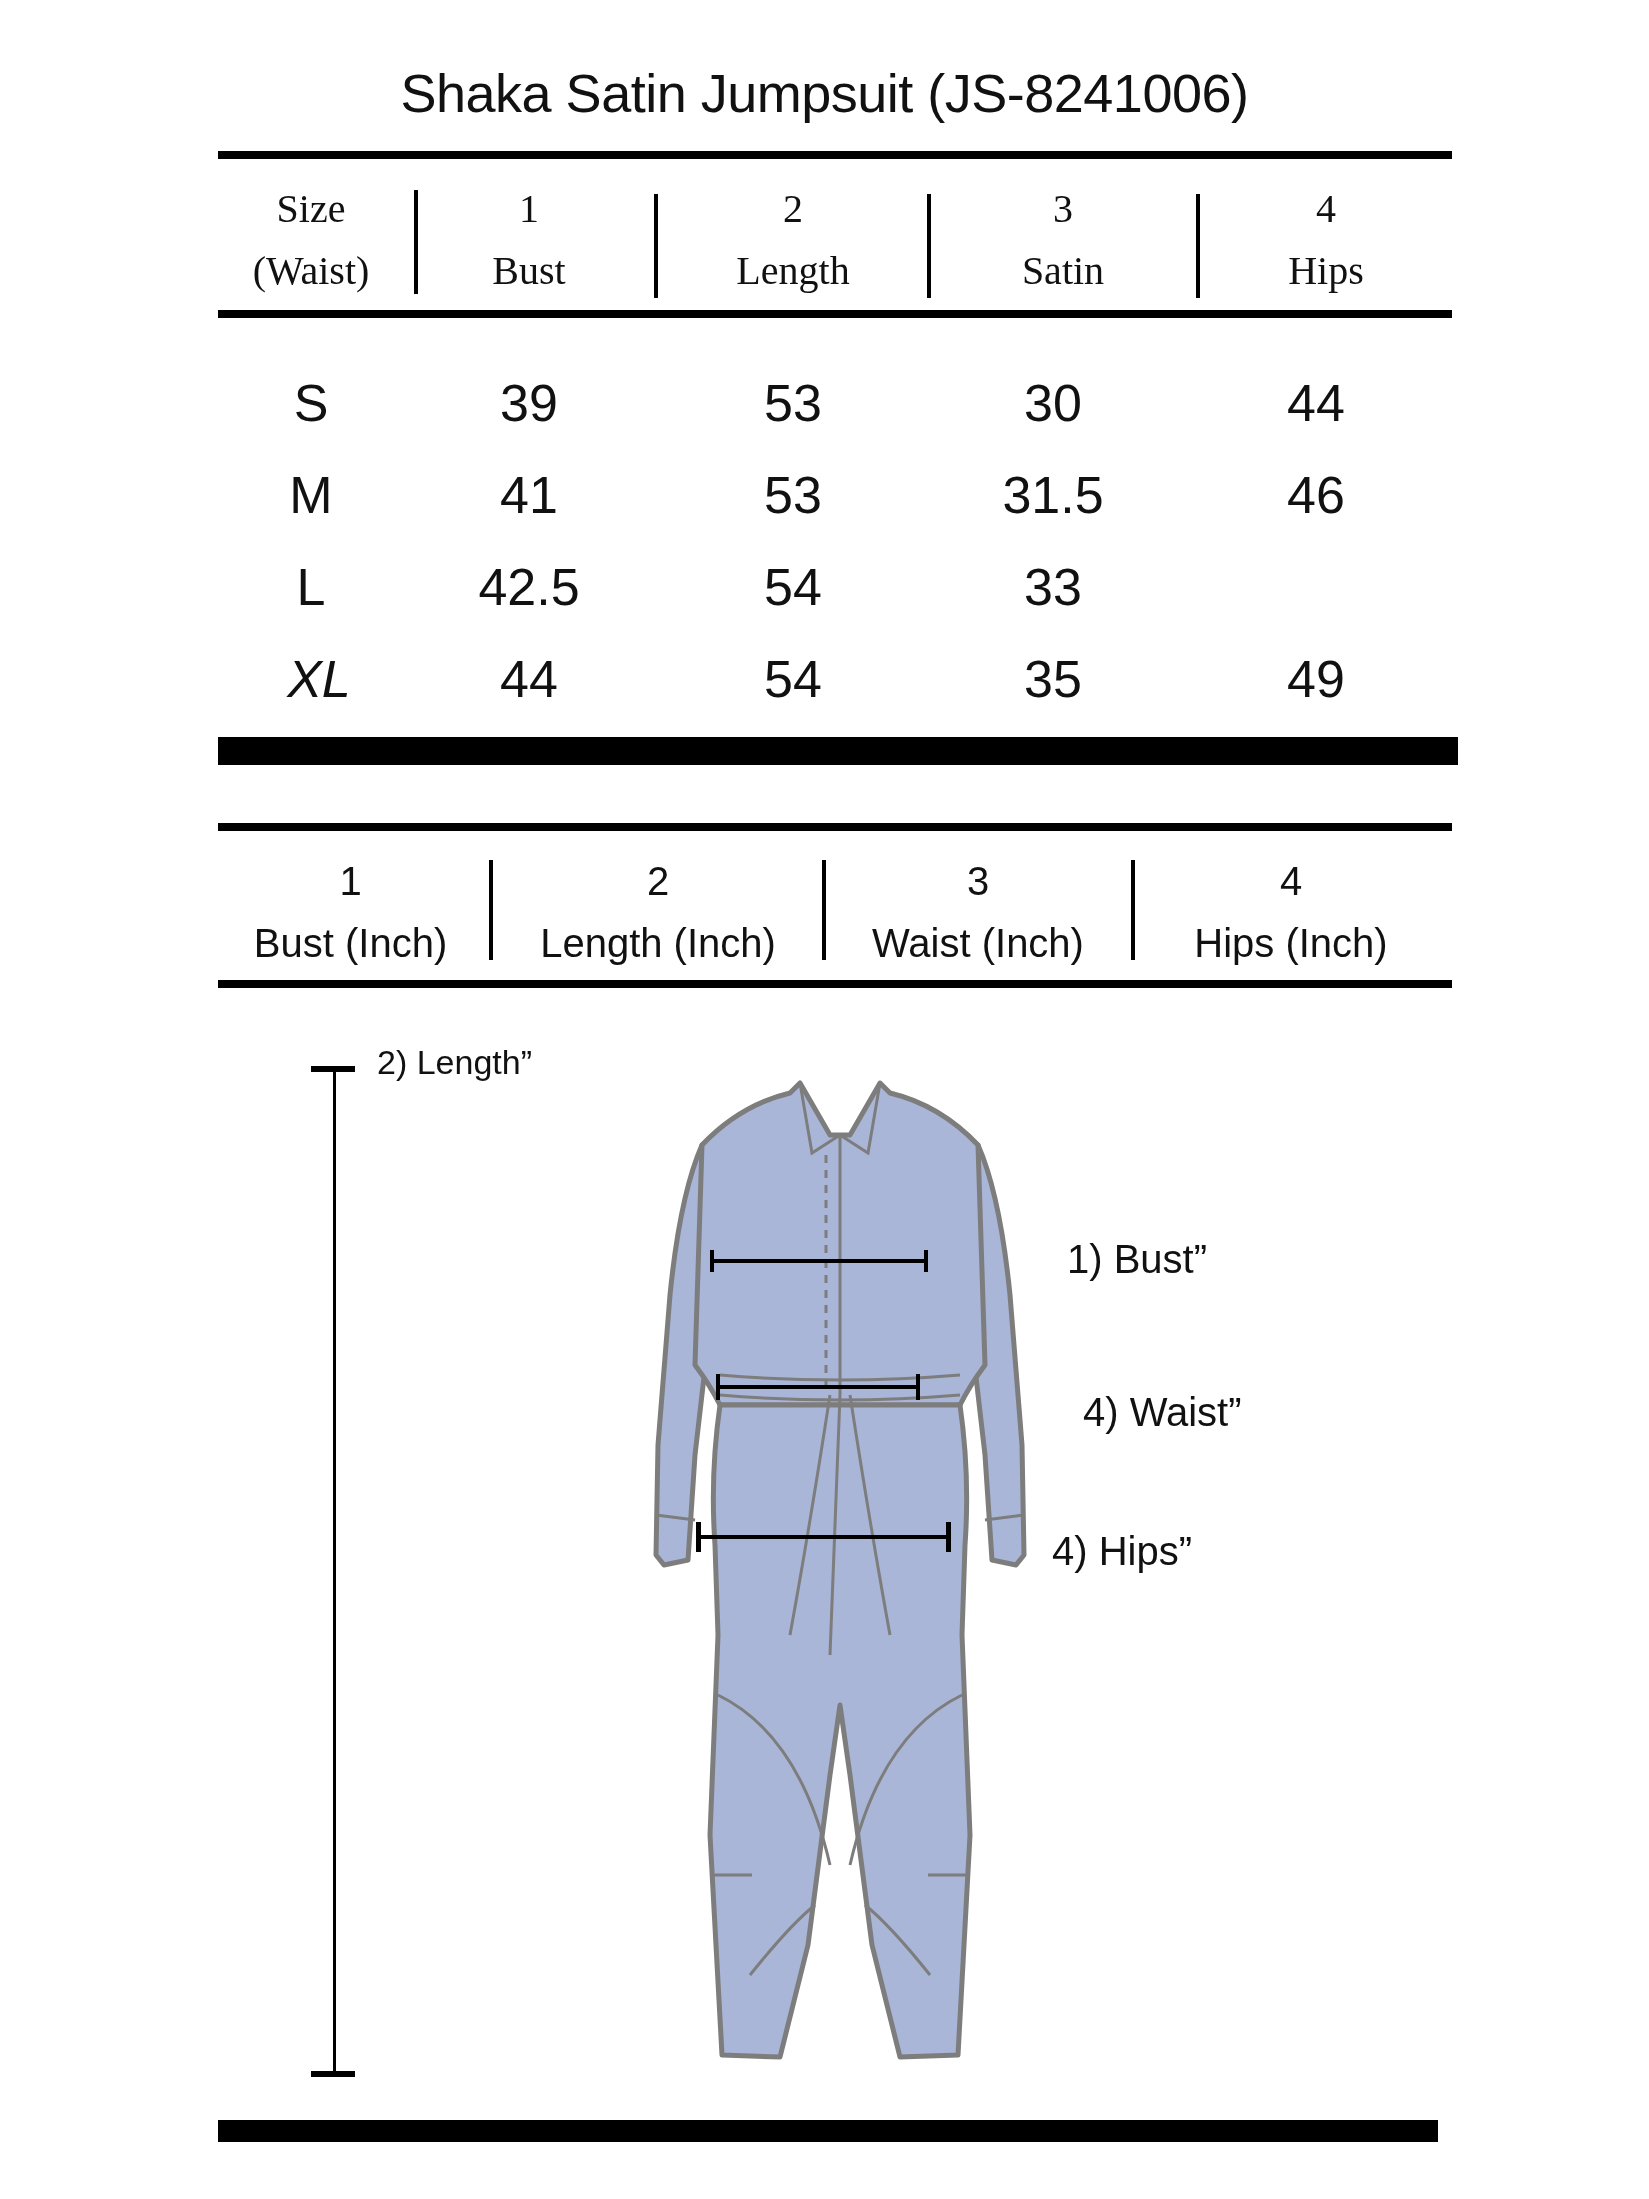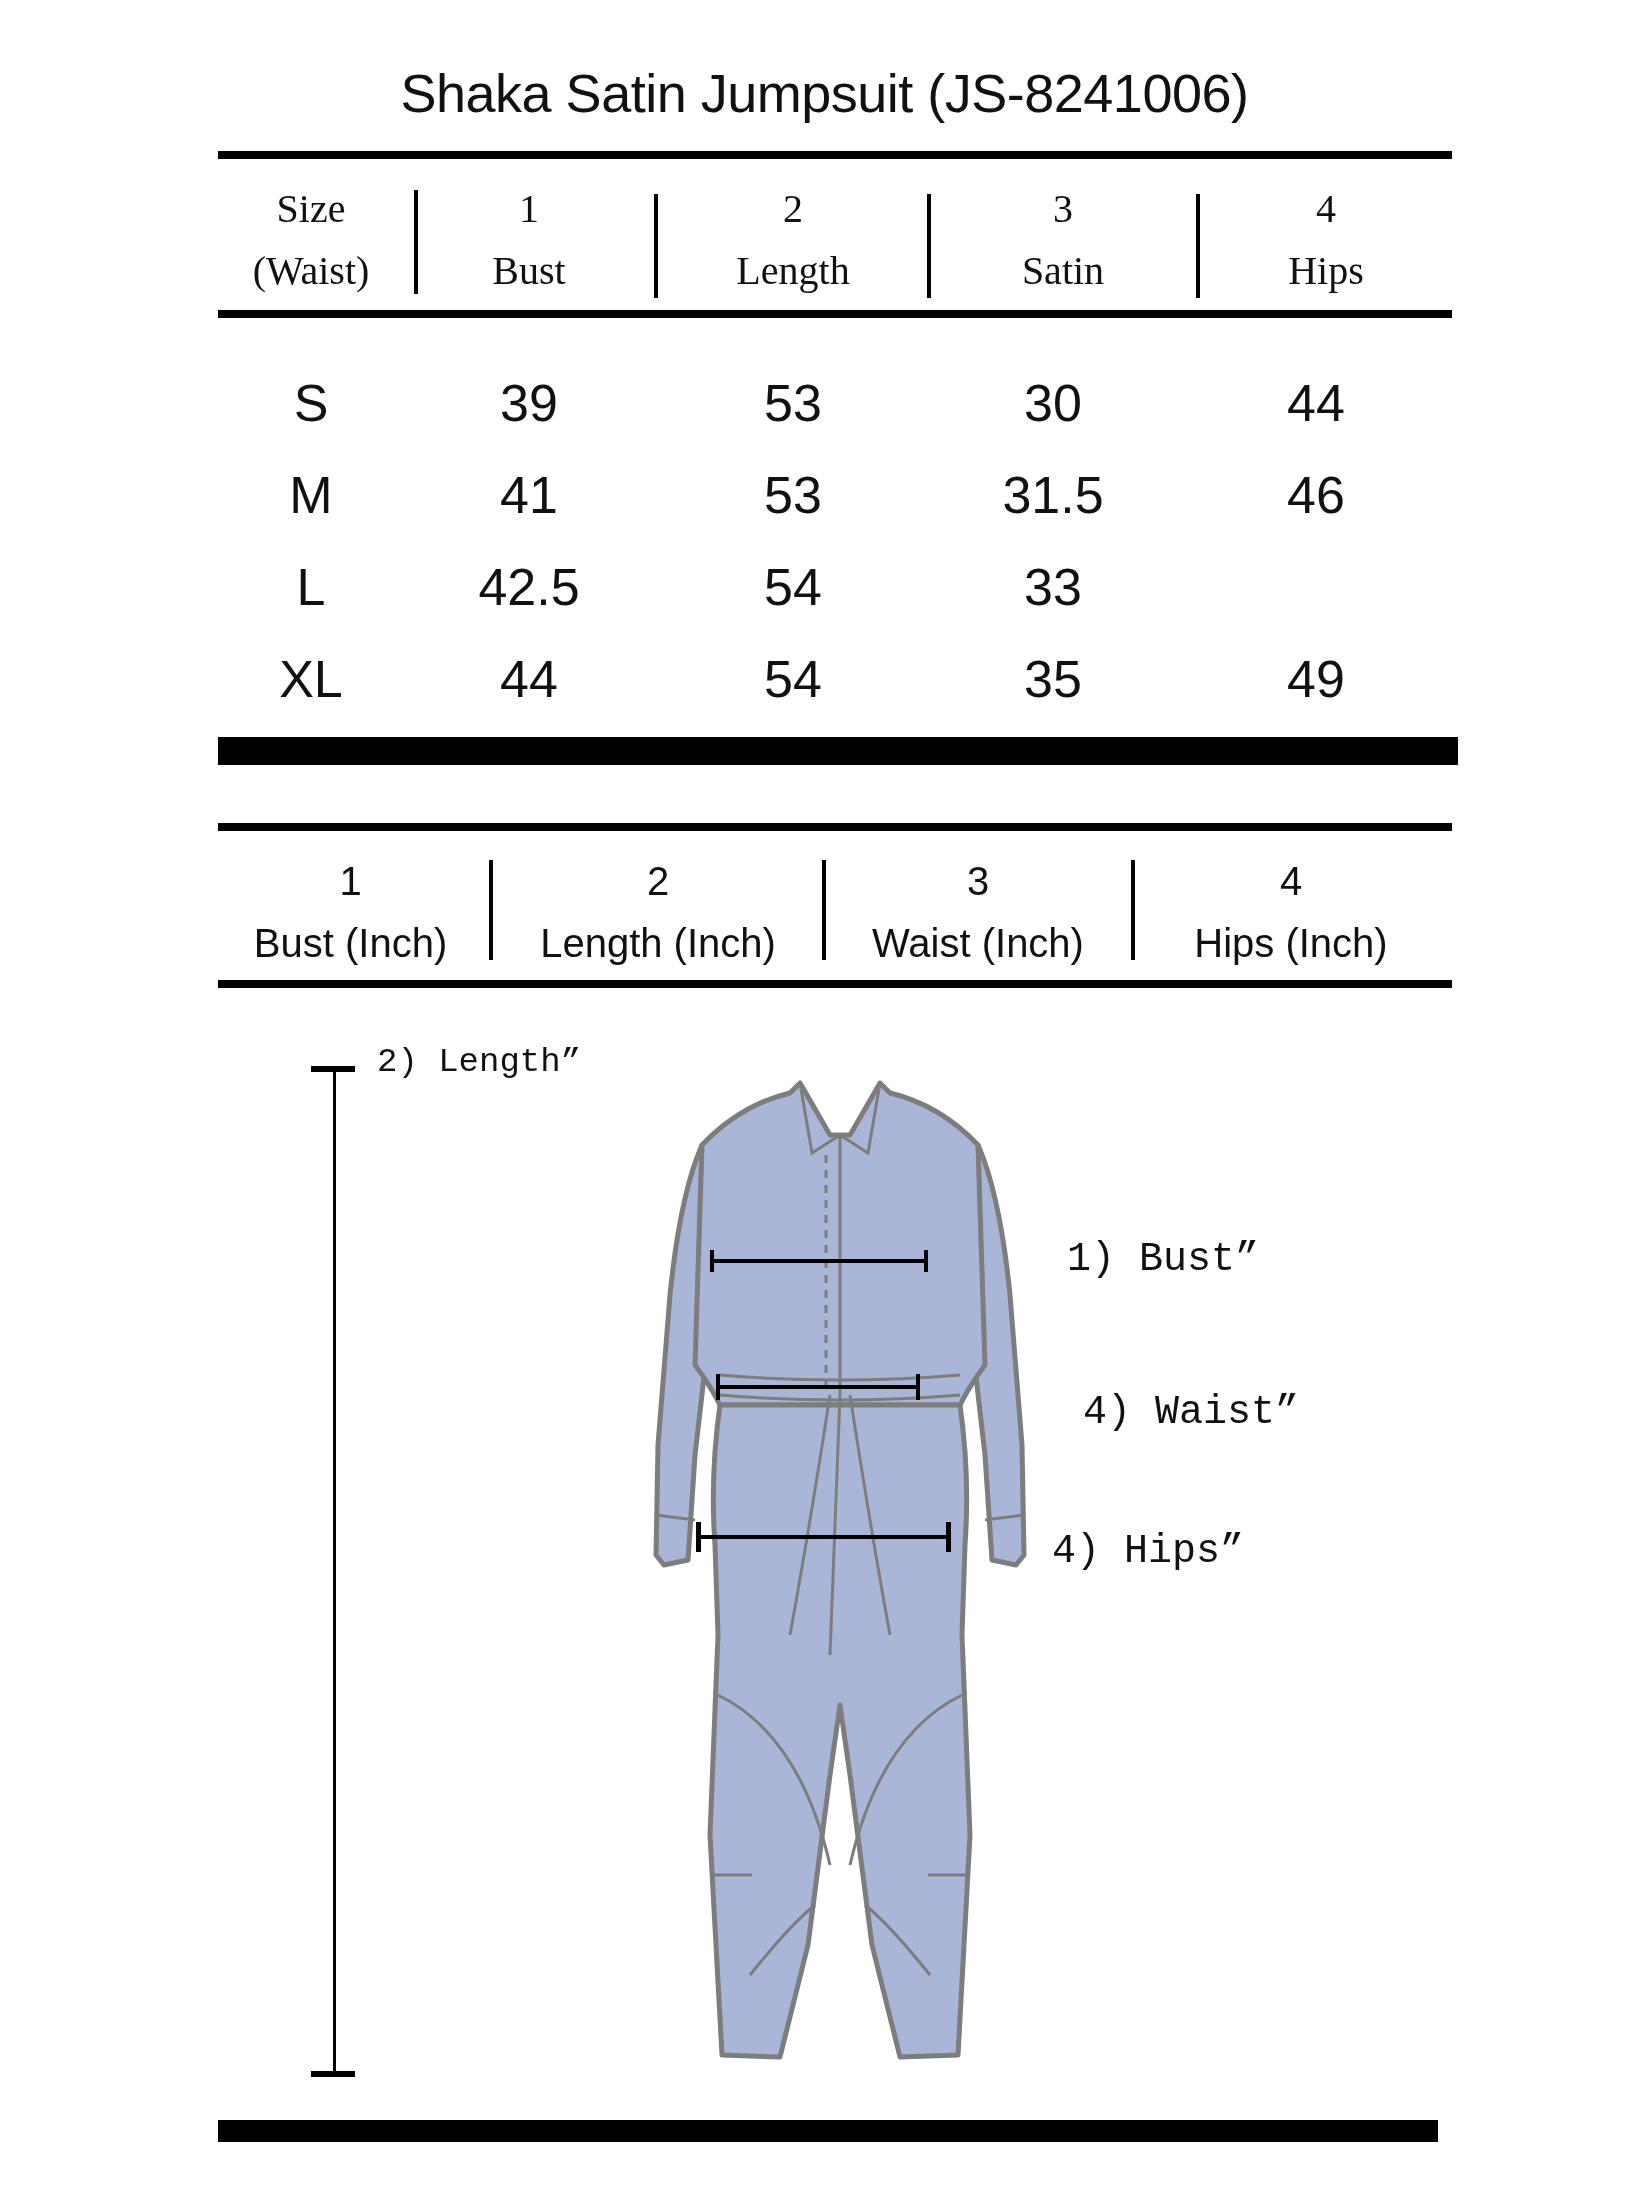--- a/index.html
+++ b/index.html
@@ -10,21 +10,21 @@
            font-family: "Liberation Sans Narrow", "Liberation Sans", sans-serif; letter-spacing: -0.5px; }
   .rule { position: absolute; background: #000; }
   .hcell { position: absolute; text-align: center; font-size: 40px; line-height: 62px;
            font-family: Liberation Serif, serif; }
   .vdiv { position: absolute; width: 4px; background: #000; }
   .row { position: absolute; left: 0; width: 1649px; height: 92px; }
   .cell { position: absolute; text-align: center; font-size: 52px; line-height: 92px;
           font-family: "Liberation Sans Narrow", "Liberation Sans", sans-serif; }
   .lcell { position: absolute; text-align: center; font-size: 40px; line-height: 62px;
            font-family: "Liberation Sans Narrow", "Liberation Sans", sans-serif; }
-  .mlabel { position: absolute; font-size: 40px; font-family: Liberation Mono, monospace; white-space: nowrap; }
+  .mlabel { position: absolute; font-size: 40px; font-family: Liberation Sans, sans-serif; white-space: nowrap; }
   .lenlabel { font-size: 34px; }
 </style>
 </head>
 <body>
 
 <div class="abs title">Shaka Satin Jumpsuit (JS-8241006)</div>
 
 <div>
   <div class="rule" style="left:218px; top:151px; width:1234px; height:8px;"></div>
 
@@ -71,21 +71,21 @@
     <div class="cell" style="left:921px; width:264px;">31.5</div>
     <div class="cell" style="left:1190px; width:252px;">46</div>
   </div>
   <div class="row" style="top:541px;">
     <div class="cell" style="left:218px; width:186px;">L</div>
     <div class="cell" style="left:418px; width:222px;">42.5</div>
     <div class="cell" style="left:658px; width:270px;">54</div>
     <div class="cell" style="left:921px; width:264px;">33</div>
   </div>
   <div class="row" style="top:633px;">
-    <div class="cell" style="left:218px; width:186px;">XL</div>
+    <div class="cell" style="left:226px; width:186px;font-style:italic;">XL</div>
     <div class="cell" style="left:418px; width:222px;">44</div>
     <div class="cell" style="left:658px; width:270px;">54</div>
     <div class="cell" style="left:921px; width:264px;">35</div>
     <div class="cell" style="left:1190px; width:252px;">49</div>
   </div>
 
   <div class="rule" style="left:218px; top:737px; width:1240px; height:28px;"></div>
 </div>
 
 <div>

